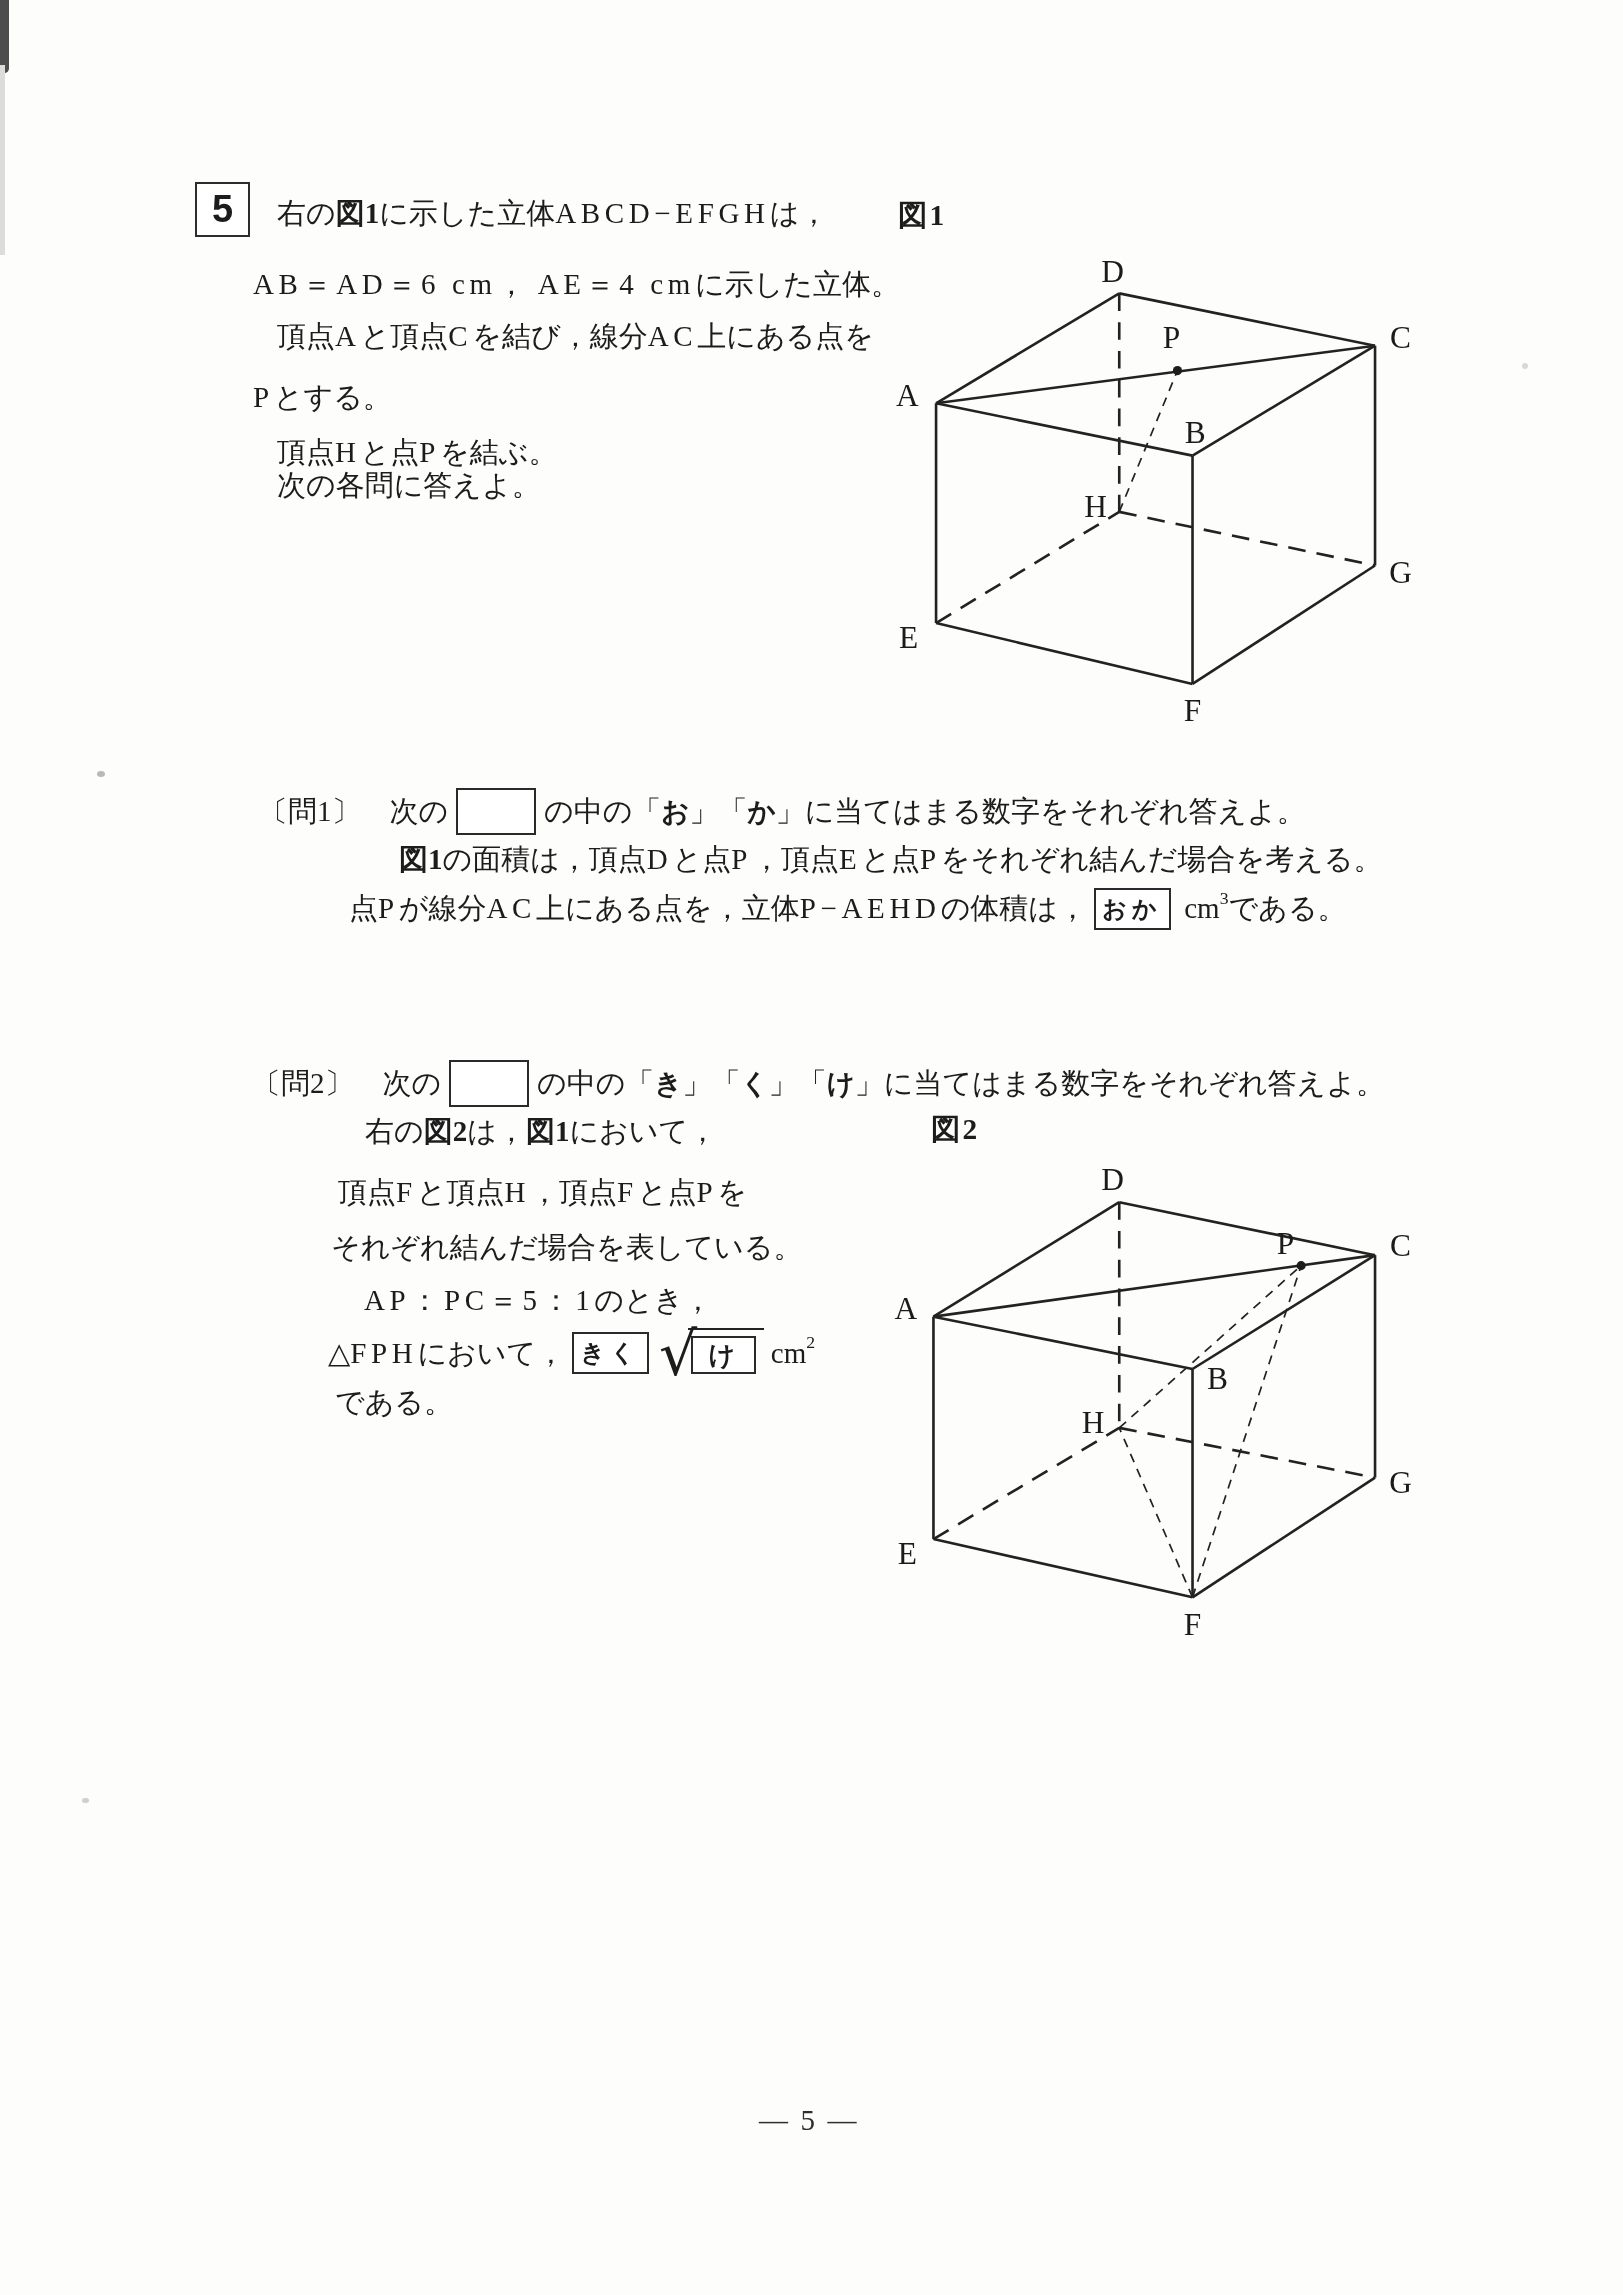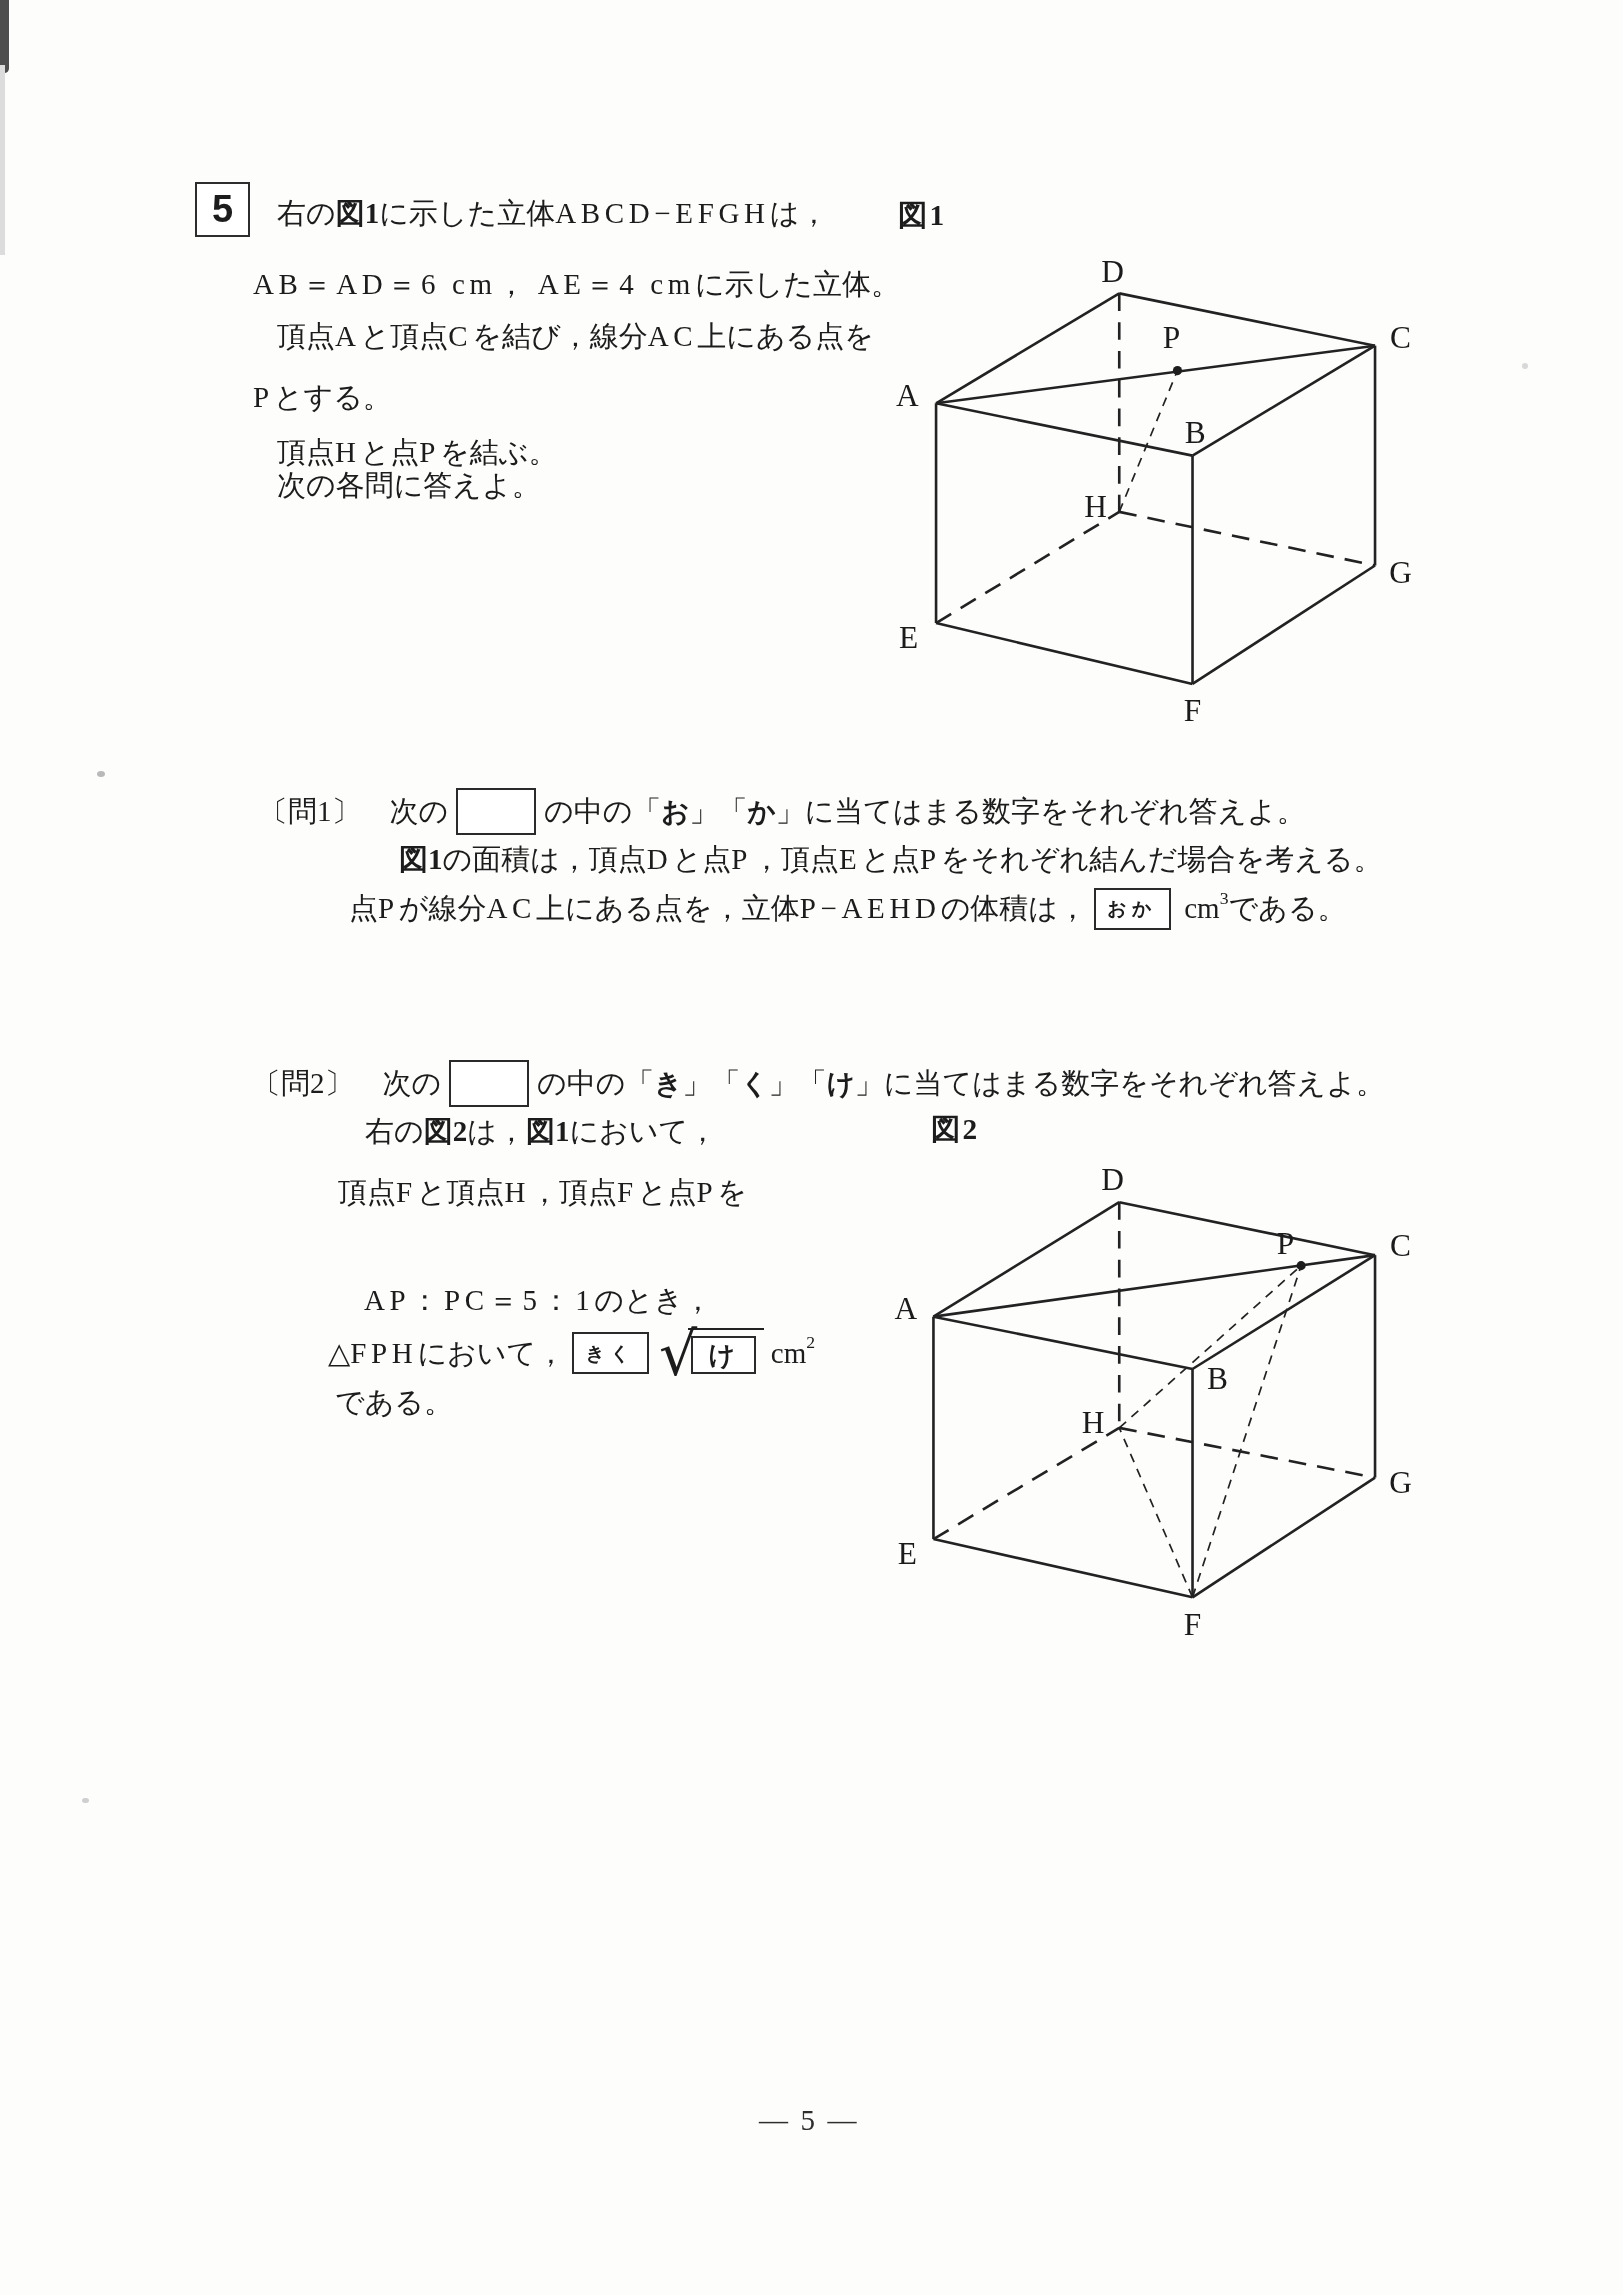--- a/index.html
+++ b/index.html
@@ -17,21 +17,21 @@
   .lt{letter-spacing:0.16em;}
   .sup{display:inline-block;font-size:17.7px;transform:translateY(-9.8px);}
   .ebox{
     display:inline-block;width:80px;height:47px;border:2px solid #2a2a2a;
     margin:0 7.9px;background:#fff;box-sizing:border-box;
   }
   .abox{
     display:inline-flex;align-items:center;justify-content:center;
     min-width:77px;height:42px;border:2px solid #2a2a2a;margin:0 6.5px;
     font-family:"Liberation Sans","DejaVu Sans",sans-serif;font-weight:bold;
-    font-size:19px;letter-spacing:5.2px;box-sizing:border-box;background:#fff;
+    font-size:24px;letter-spacing:5.2px;box-sizing:border-box;background:#fff;
   }
   .sqrt{display:inline-flex;align-items:flex-start;margin-left:3.9px;}
   .rad{
     font-size:60px;line-height:51px;display:inline-block;transform:translateY(1.3px);
     font-family:"DejaVu Serif","Liberation Serif",serif;
   }
   .vinc{
     display:flex;align-items:center;border-top:2.6px solid #222;
     margin-left:-9.2px;padding:6.5px 7.9px 0 2.6px;
   }
@@ -110,20 +110,21 @@
       <text x="450" y="242" class="vlabel">P</text>
     </svg>
 
   <div class="line" style="left:259px;top:784px;height:55px;"><span class="seg">〔問1〕</span><span class="seg">　次の</span><span class="ebox"></span><span class="seg">の中の「</span><span class="seg bg">お</span><span class="seg">」「</span><span class="seg bg">か</span><span class="seg">」に当てはまる数字をそれぞれ答えよ。</span></div>
   <div class="line" style="left:399px;top:840px;"><span class="seg b">図1</span><span class="seg">の面積は，頂点</span><span class="seg lt">D</span><span class="seg">と点</span><span class="seg lt">P</span><span class="seg">，頂点</span><span class="seg lt">E</span><span class="seg">と点</span><span class="seg lt">P</span><span class="seg">をそれぞれ結んだ場合を考える。</span></div>
   <div class="line" style="left:349px;top:885px;height:47px;"><span class="seg">点</span><span class="seg lt">P</span><span class="seg">が線分</span><span class="seg lt">AC</span><span class="seg">上にある点を，立体</span><span class="seg lt">P−AEHD</span><span class="seg">の体積は，</span><span class="abox">おか</span><span class="seg"> cm</span><span class="sup">3</span><span class="seg">である。</span></div>
 
   <div class="line" style="left:252px;top:1056px;height:55px;"><span class="seg">〔問2〕</span><span class="seg">　次の</span><span class="ebox"></span><span class="seg">の中の「</span><span class="seg bg">き</span><span class="seg">」「</span><span class="seg bg">く</span><span class="seg">」「</span><span class="seg bg">け</span><span class="seg">」に当てはまる数字をそれぞれ答えよ。</span></div>
   <div class="line" style="left:365px;top:1112px;"><span class="seg">右の</span><span class="seg b">図2</span><span class="seg">は，</span><span class="seg b">図1</span><span class="seg">において，</span></div>
   <div class="line" style="left:338px;top:1173px;"><span class="seg">頂点</span><span class="seg lt">F</span><span class="seg">と頂点</span><span class="seg lt">H</span><span class="seg">，頂点</span><span class="seg lt">F</span><span class="seg">と点</span><span class="seg lt">P</span><span class="seg">を</span></div>
+  <div class="line" style="left:331px;top:1228px;"><span class="seg">それぞれ結んだ場合を表している。</span></div>
   <div class="line" style="left:364px;top:1281px;font-family:Liberation Serif, serif;"><span class="seg lt">AP：PC＝5：1</span><span class="seg">のとき，</span></div>
   <div class="line" style="left:328px;top:1323px;height:60px;"><span class="seg">△</span><span class="seg lt">FPH</span><span class="seg">において，</span><span class="abox">きく</span><span class="sqrt"><span class="rad">√</span><span class="vinc"><span class="abox">け</span></span></span><span class="seg"> cm</span><span class="sup">2</span></div>
   <div class="line" style="left:335px;top:1383px;"><span class="seg">である。</span></div>
 
   <div class="figlabel" style="left:931px;top:1110px;">図2</div>
   <svg class="figsvg" style="left:877px;top:1106px;" width="563" height="543" viewBox="0 0 860 830">
       <line x1="370" y1="147" x2="370" y2="492" stroke="#222222" stroke-width="4" stroke-dasharray="27 17"></line>
       <line x1="86" y1="662" x2="370" y2="492" stroke="#222222" stroke-width="4" stroke-dasharray="27 17"></line>
       <line x1="370" y1="492" x2="761" y2="568" stroke="#222222" stroke-width="4" stroke-dasharray="27 17"></line>
       <line x1="370" y1="492" x2="648" y2="244" stroke="#222222" stroke-width="2.6" stroke-dasharray="14 11"></line>

